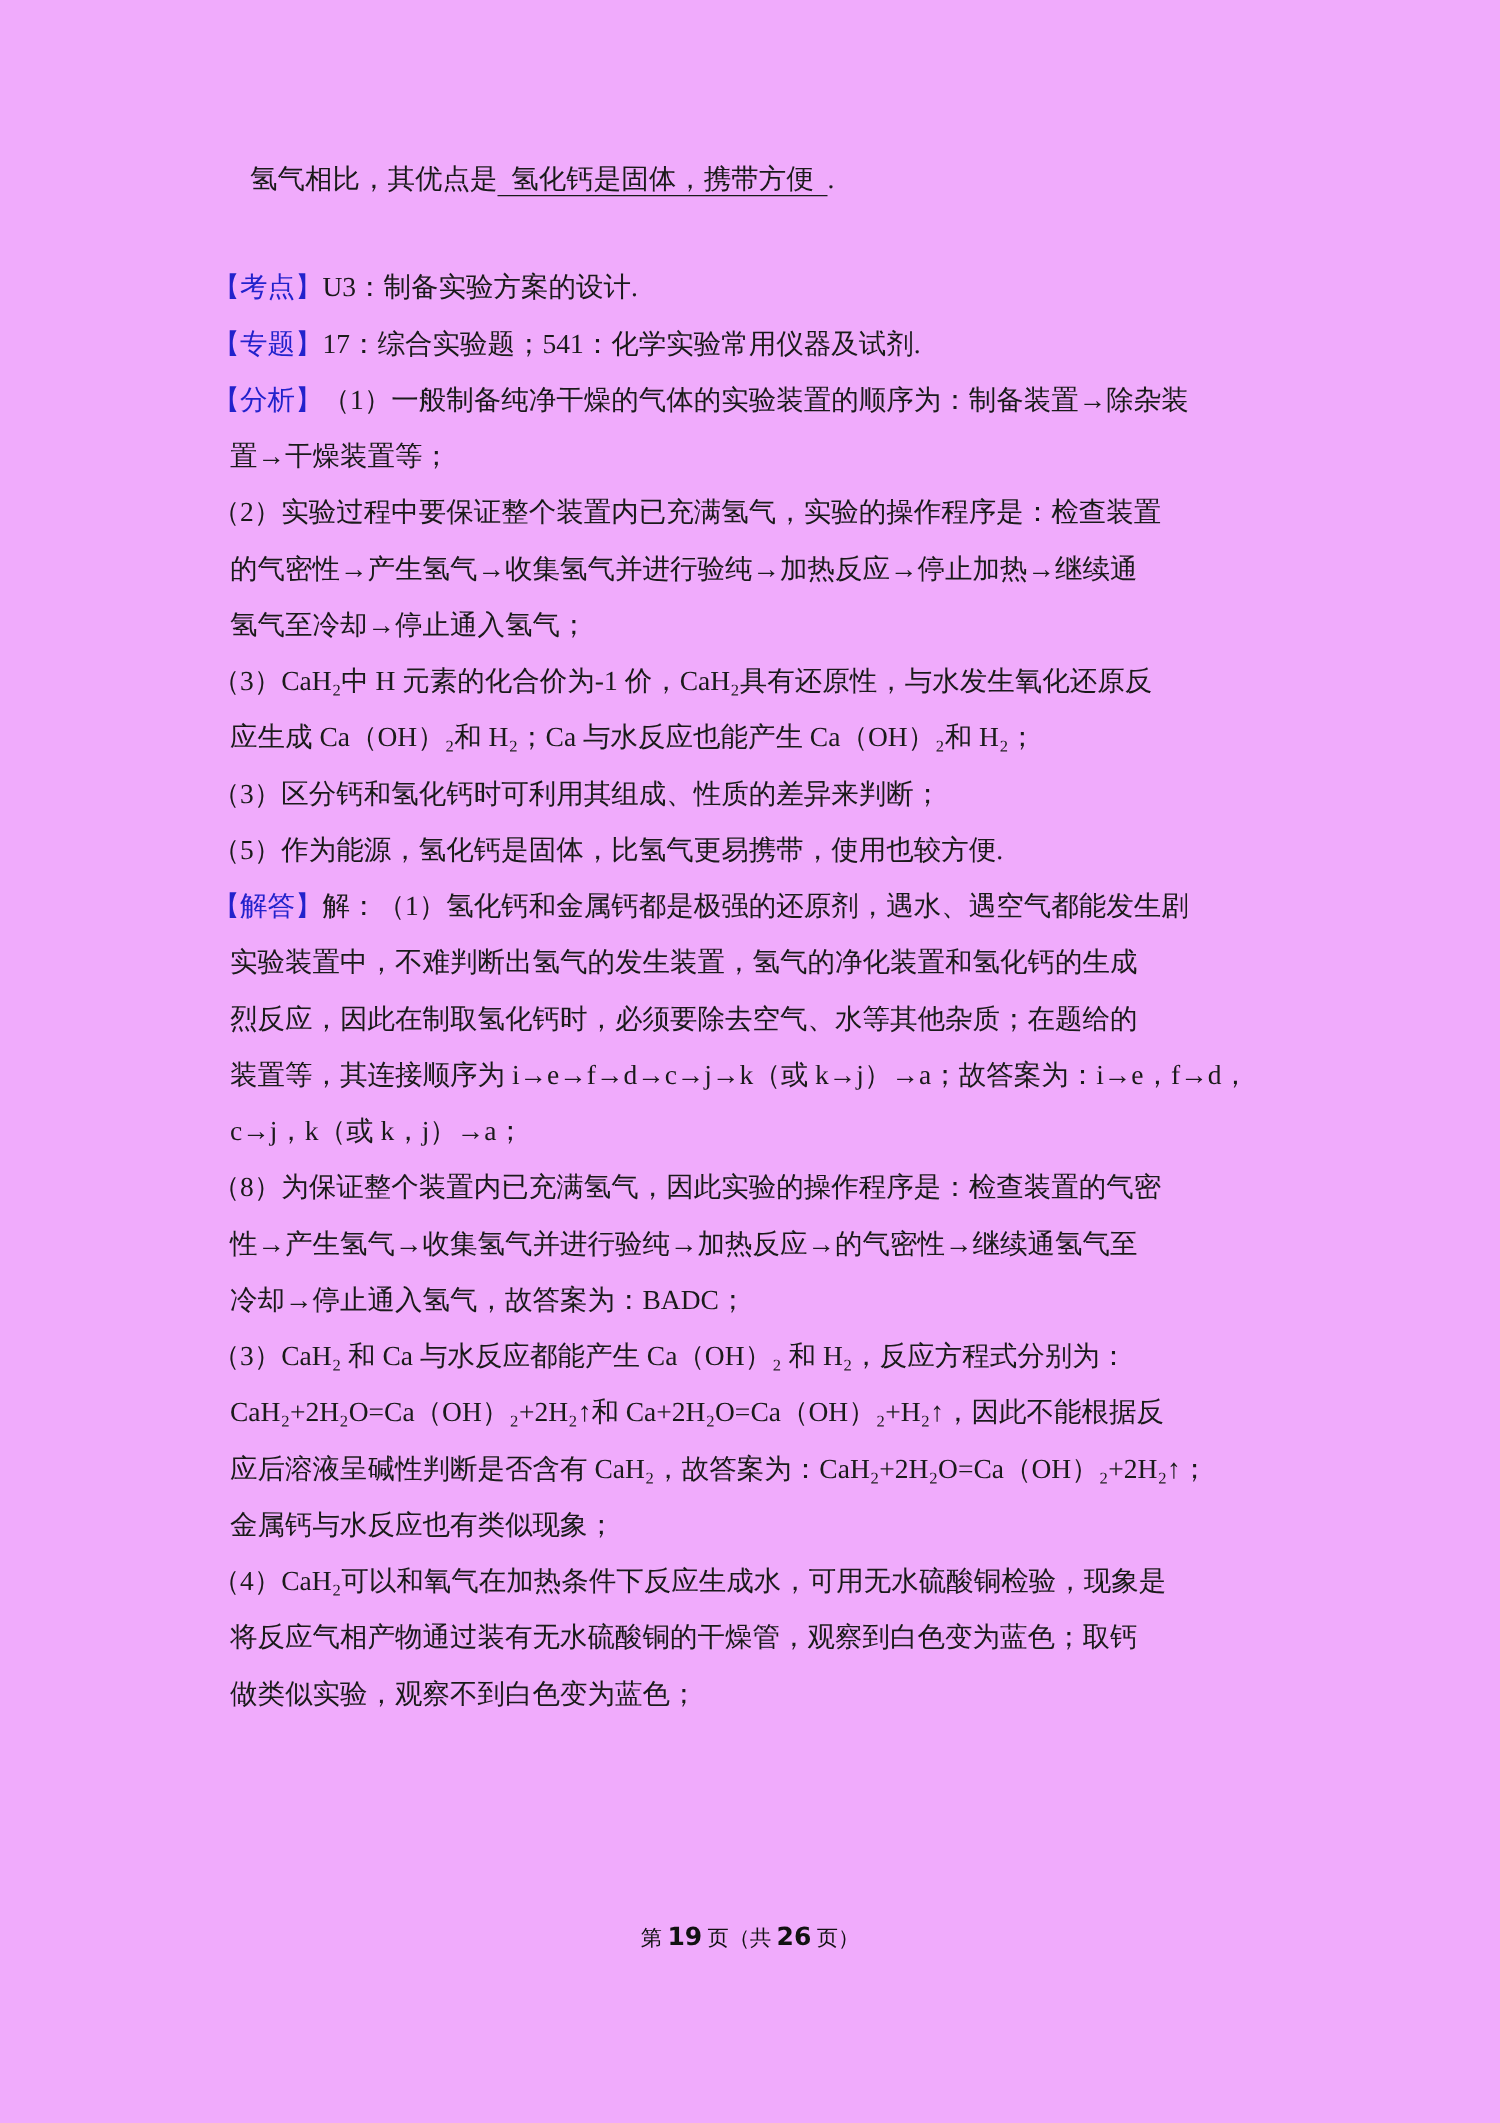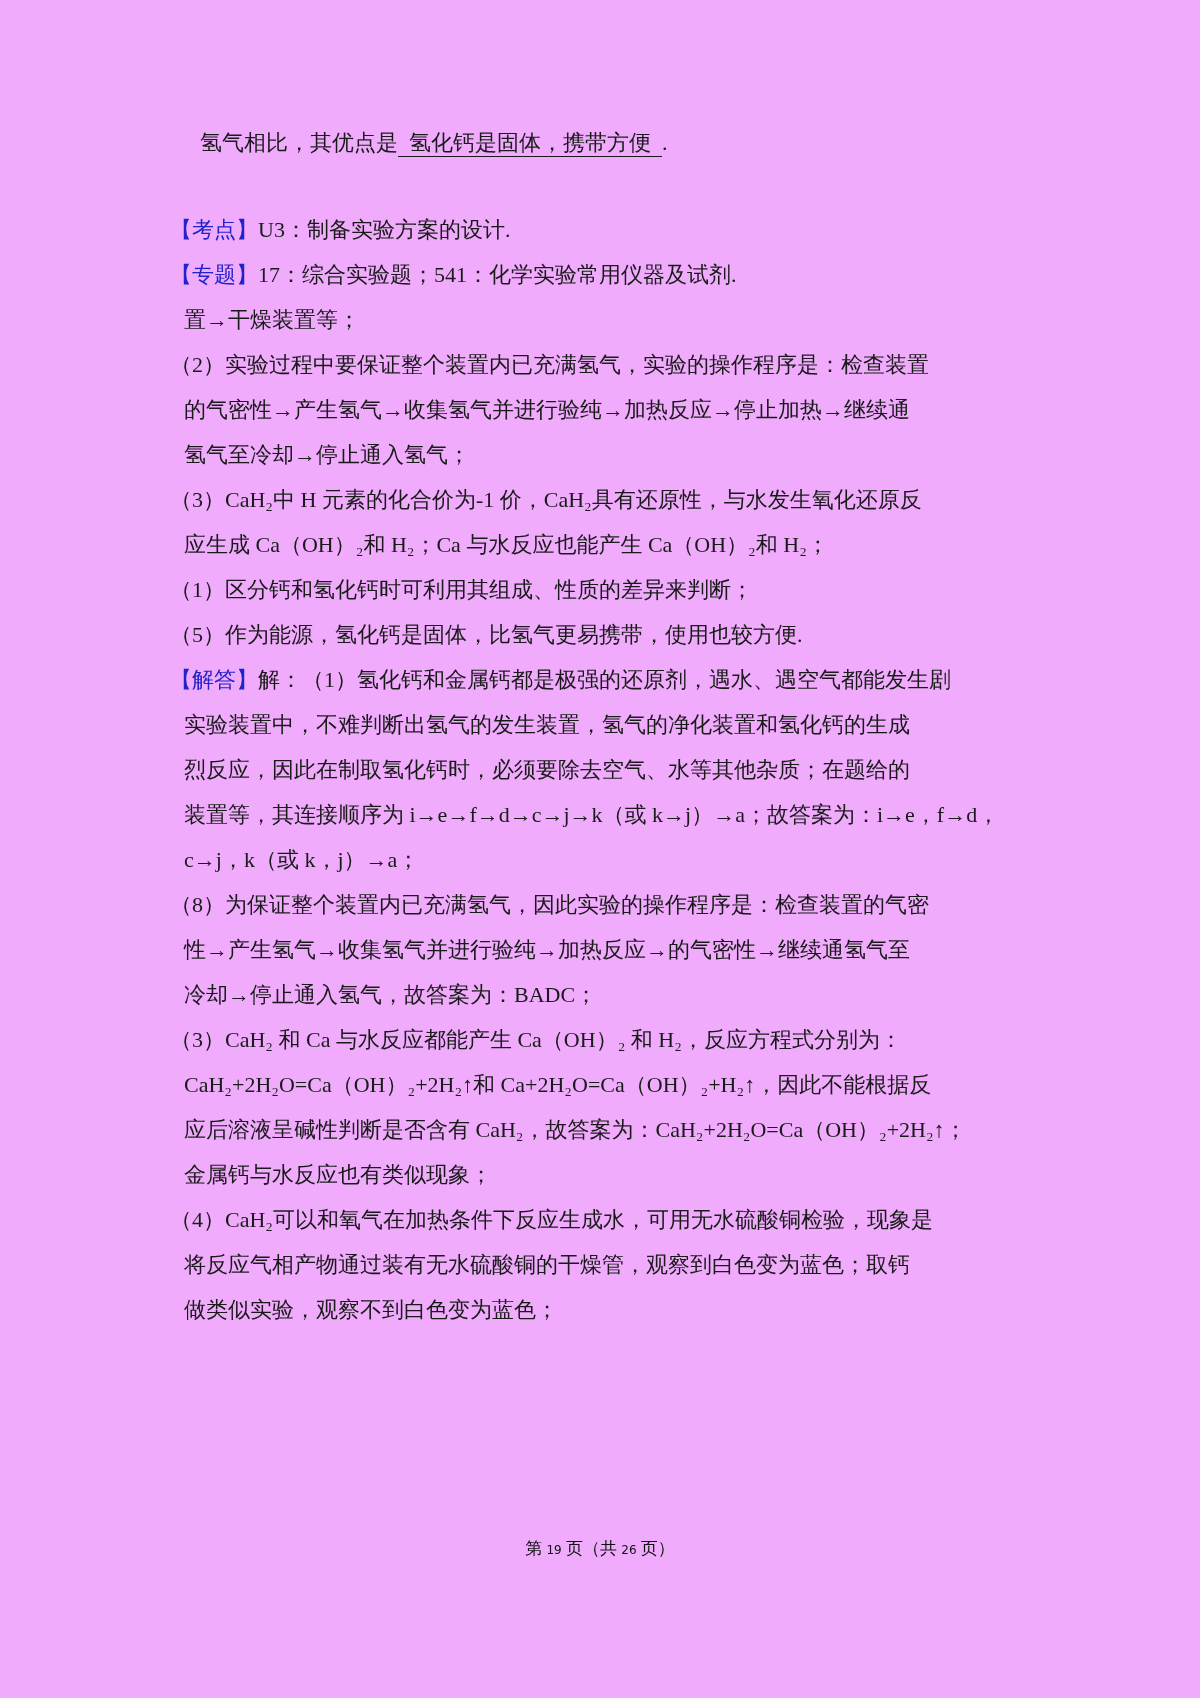--- a/index.html
+++ b/index.html
@@ -47,37 +47,38 @@
     position: absolute;
     left: 0;
     top: 1536px;
     width: 1200px;
     text-align: center;
     font-size: 17px;
     line-height: 26px;
     color: #111111;
     white-space: pre;
   }
-  .footer .num { font-weight: normal; font-family: "DejaVu Sans", sans-serif; font-size: 12px; }
+  .footer .num { font-weight: bold; font-family: "DejaVu Sans", sans-serif; font-size: 20px; }
 </style>
 </head>
 <body>
 
 <div class="page">
   <div class="content">
       <div class="line indent-2"><span>氢气相比，其优点是</span><span class="seg-underline">  氢化钙是固体，携带方便  </span><span>.</span></div>
       <div class="line gap-before"><span class="seg-label">【考点】</span><span>U3：制备实验方案的设计.</span></div>
       <div class="line"><span class="seg-label">【专题】</span><span>17：综合实验题；541：化学实验常用仪器及试剂.</span></div>
+      <div class="line"><span class="seg-label">【分析】</span><span>（1）一般制备纯净干燥的气体的实验装置的顺序为：制备装置→除杂装</span></div>
       <div class="line indent-1"><span>置→干燥装置等；</span></div>
       <div class="line"><span>（2）实验过程中要保证整个装置内已充满氢气，实验的操作程序是：检查装置</span></div>
       <div class="line indent-1"><span>的气密性→产生氢气→收集氢气并进行验纯→加热反应→停止加热→继续通</span></div>
       <div class="line indent-1"><span>氢气至冷却→停止通入氢气；</span></div>
       <div class="line"><span>（3）CaH₂中 H 元素的化合价为-1 价，CaH₂具有还原性，与水发生氧化还原反</span></div>
       <div class="line indent-1"><span>应生成 Ca（OH）₂和 H₂；Ca 与水反应也能产生 Ca（OH）₂和 H₂；</span></div>
-      <div class="line"><span>（1）区分钙和氢化钙时可利用其组成、性质的差异来判断；</span></div>
+      <div class="line"><span>（3）区分钙和氢化钙时可利用其组成、性质的差异来判断；</span></div>
       <div class="line"><span>（5）作为能源，氢化钙是固体，比氢气更易携带，使用也较方便.</span></div>
       <div class="line"><span class="seg-label">【解答】</span><span>解：（1）氢化钙和金属钙都是极强的还原剂，遇水、遇空气都能发生剧</span></div>
       <div class="line indent-1"><span>实验装置中，不难判断出氢气的发生装置，氢气的净化装置和氢化钙的生成</span></div>
       <div class="line indent-1"><span>烈反应，因此在制取氢化钙时，必须要除去空气、水等其他杂质；在题给的</span></div>
       <div class="line indent-1"><span>装置等，其连接顺序为 i→e→f→d→c→j→k（或 k→j）→a；故答案为：i→e，f→d，</span></div>
       <div class="line indent-1"><span>c→j，k（或 k，j）→a；</span></div>
       <div class="line"><span>（8）为保证整个装置内已充满氢气，因此实验的操作程序是：检查装置的气密</span></div>
       <div class="line indent-1"><span>性→产生氢气→收集氢气并进行验纯→加热反应→的气密性→继续通氢气至</span></div>
       <div class="line indent-1"><span>冷却→停止通入氢气，故答案为：BADC；</span></div>
       <div class="line"><span>（3）CaH₂ 和 Ca 与水反应都能产生 Ca（OH）₂ 和 H₂，反应方程式分别为：</span></div>

